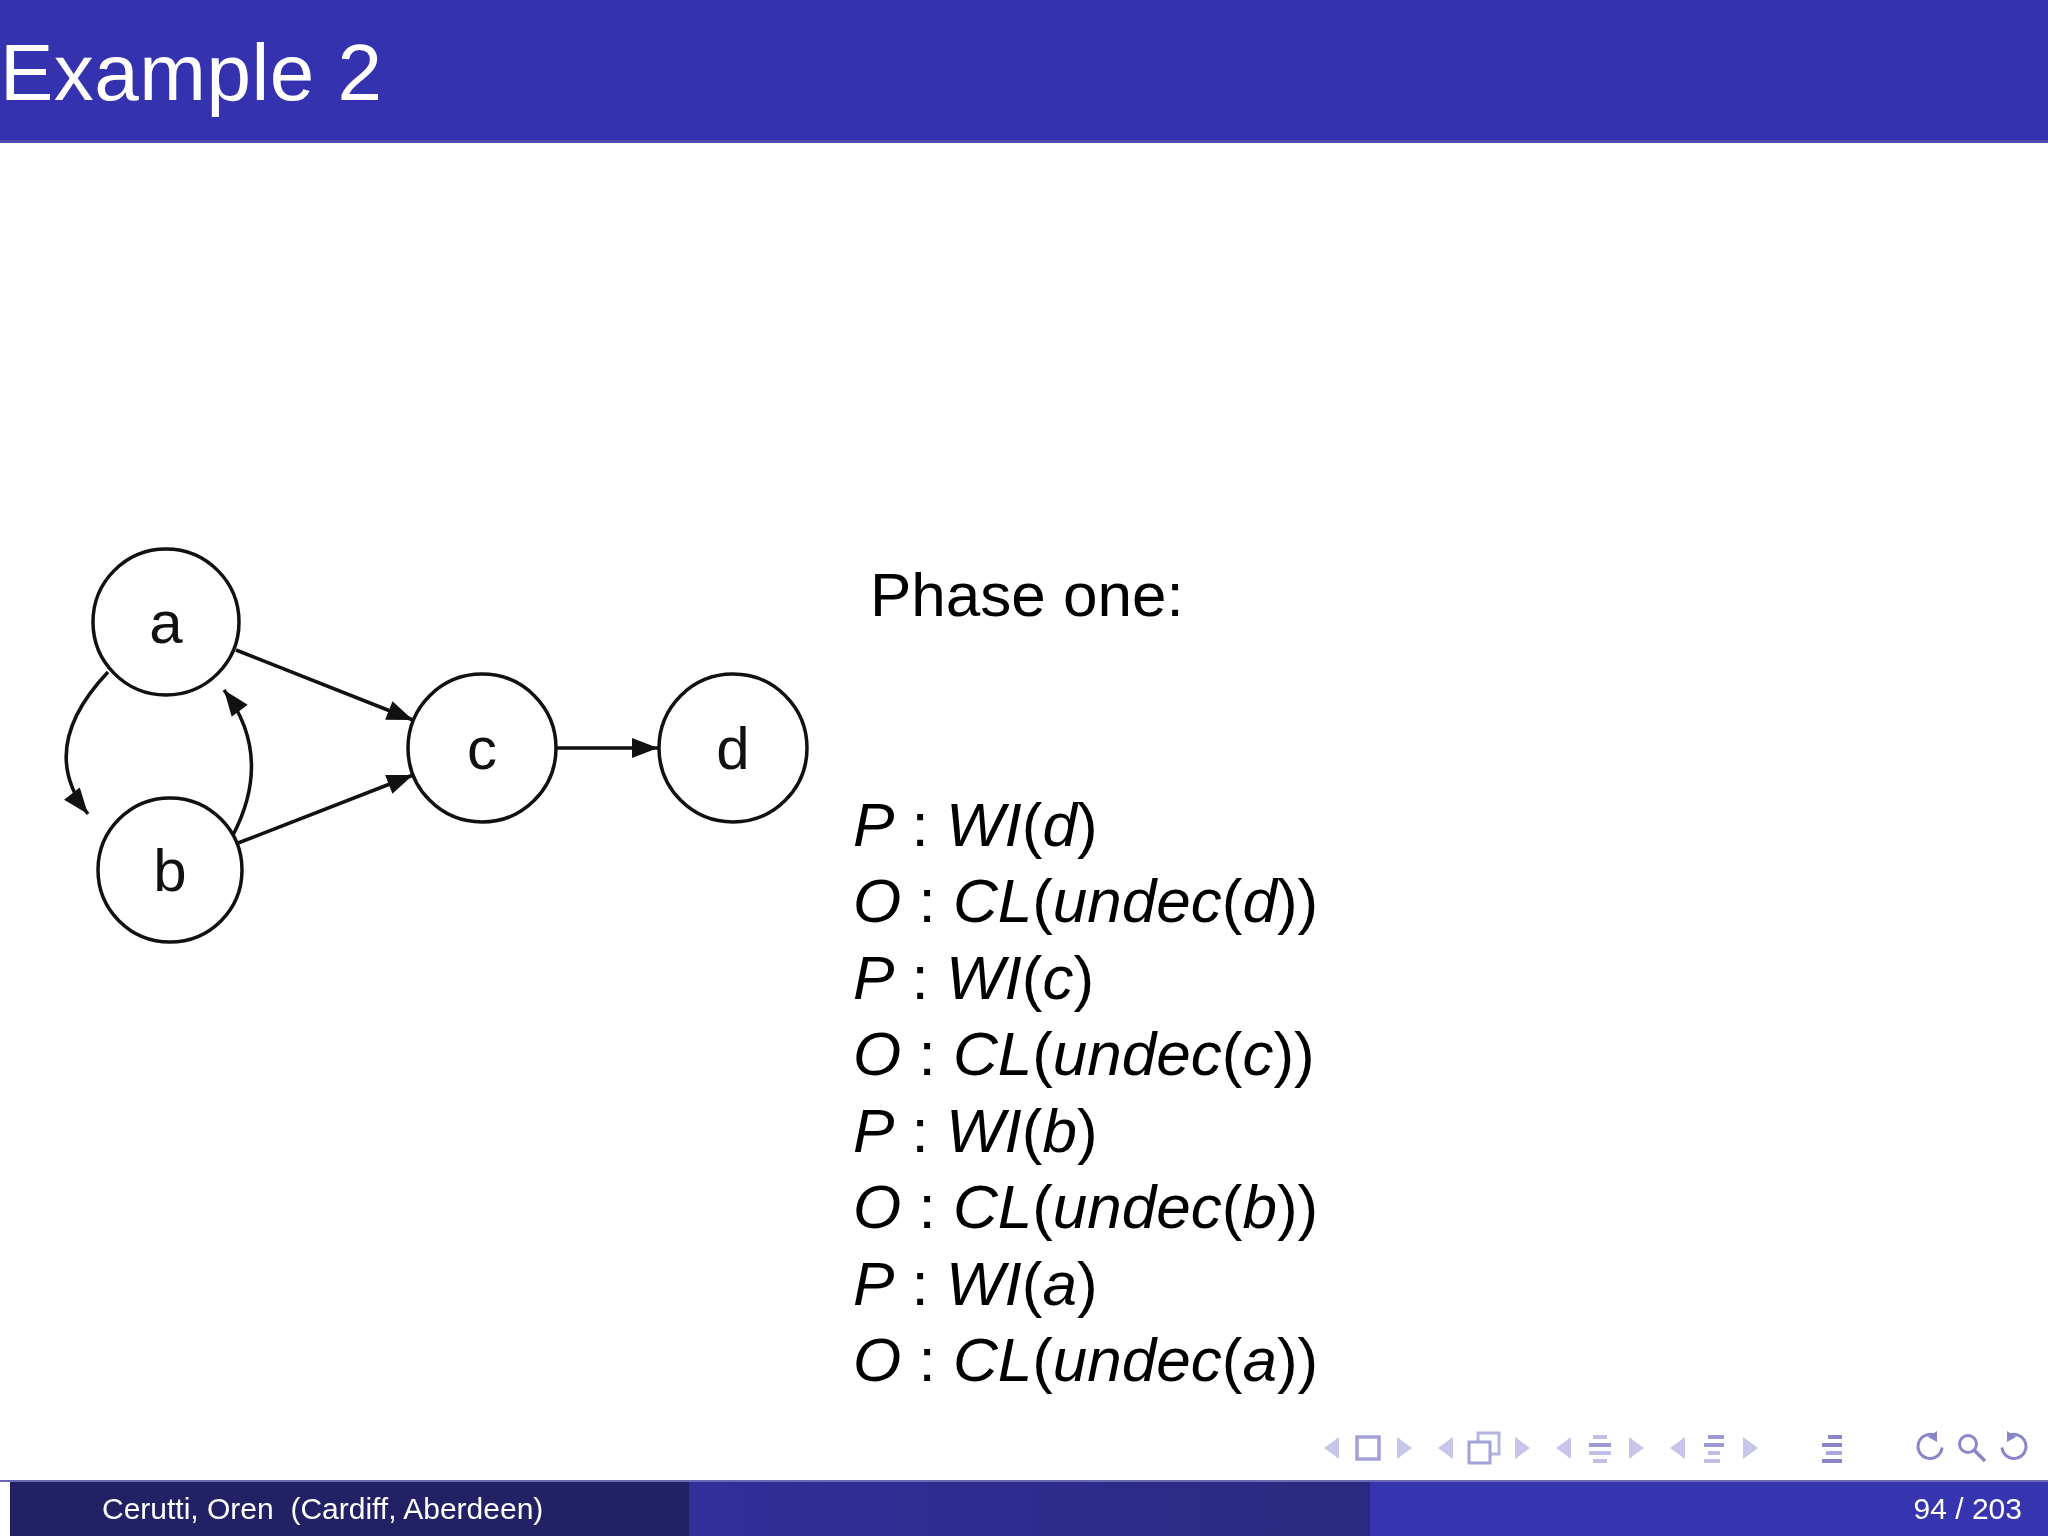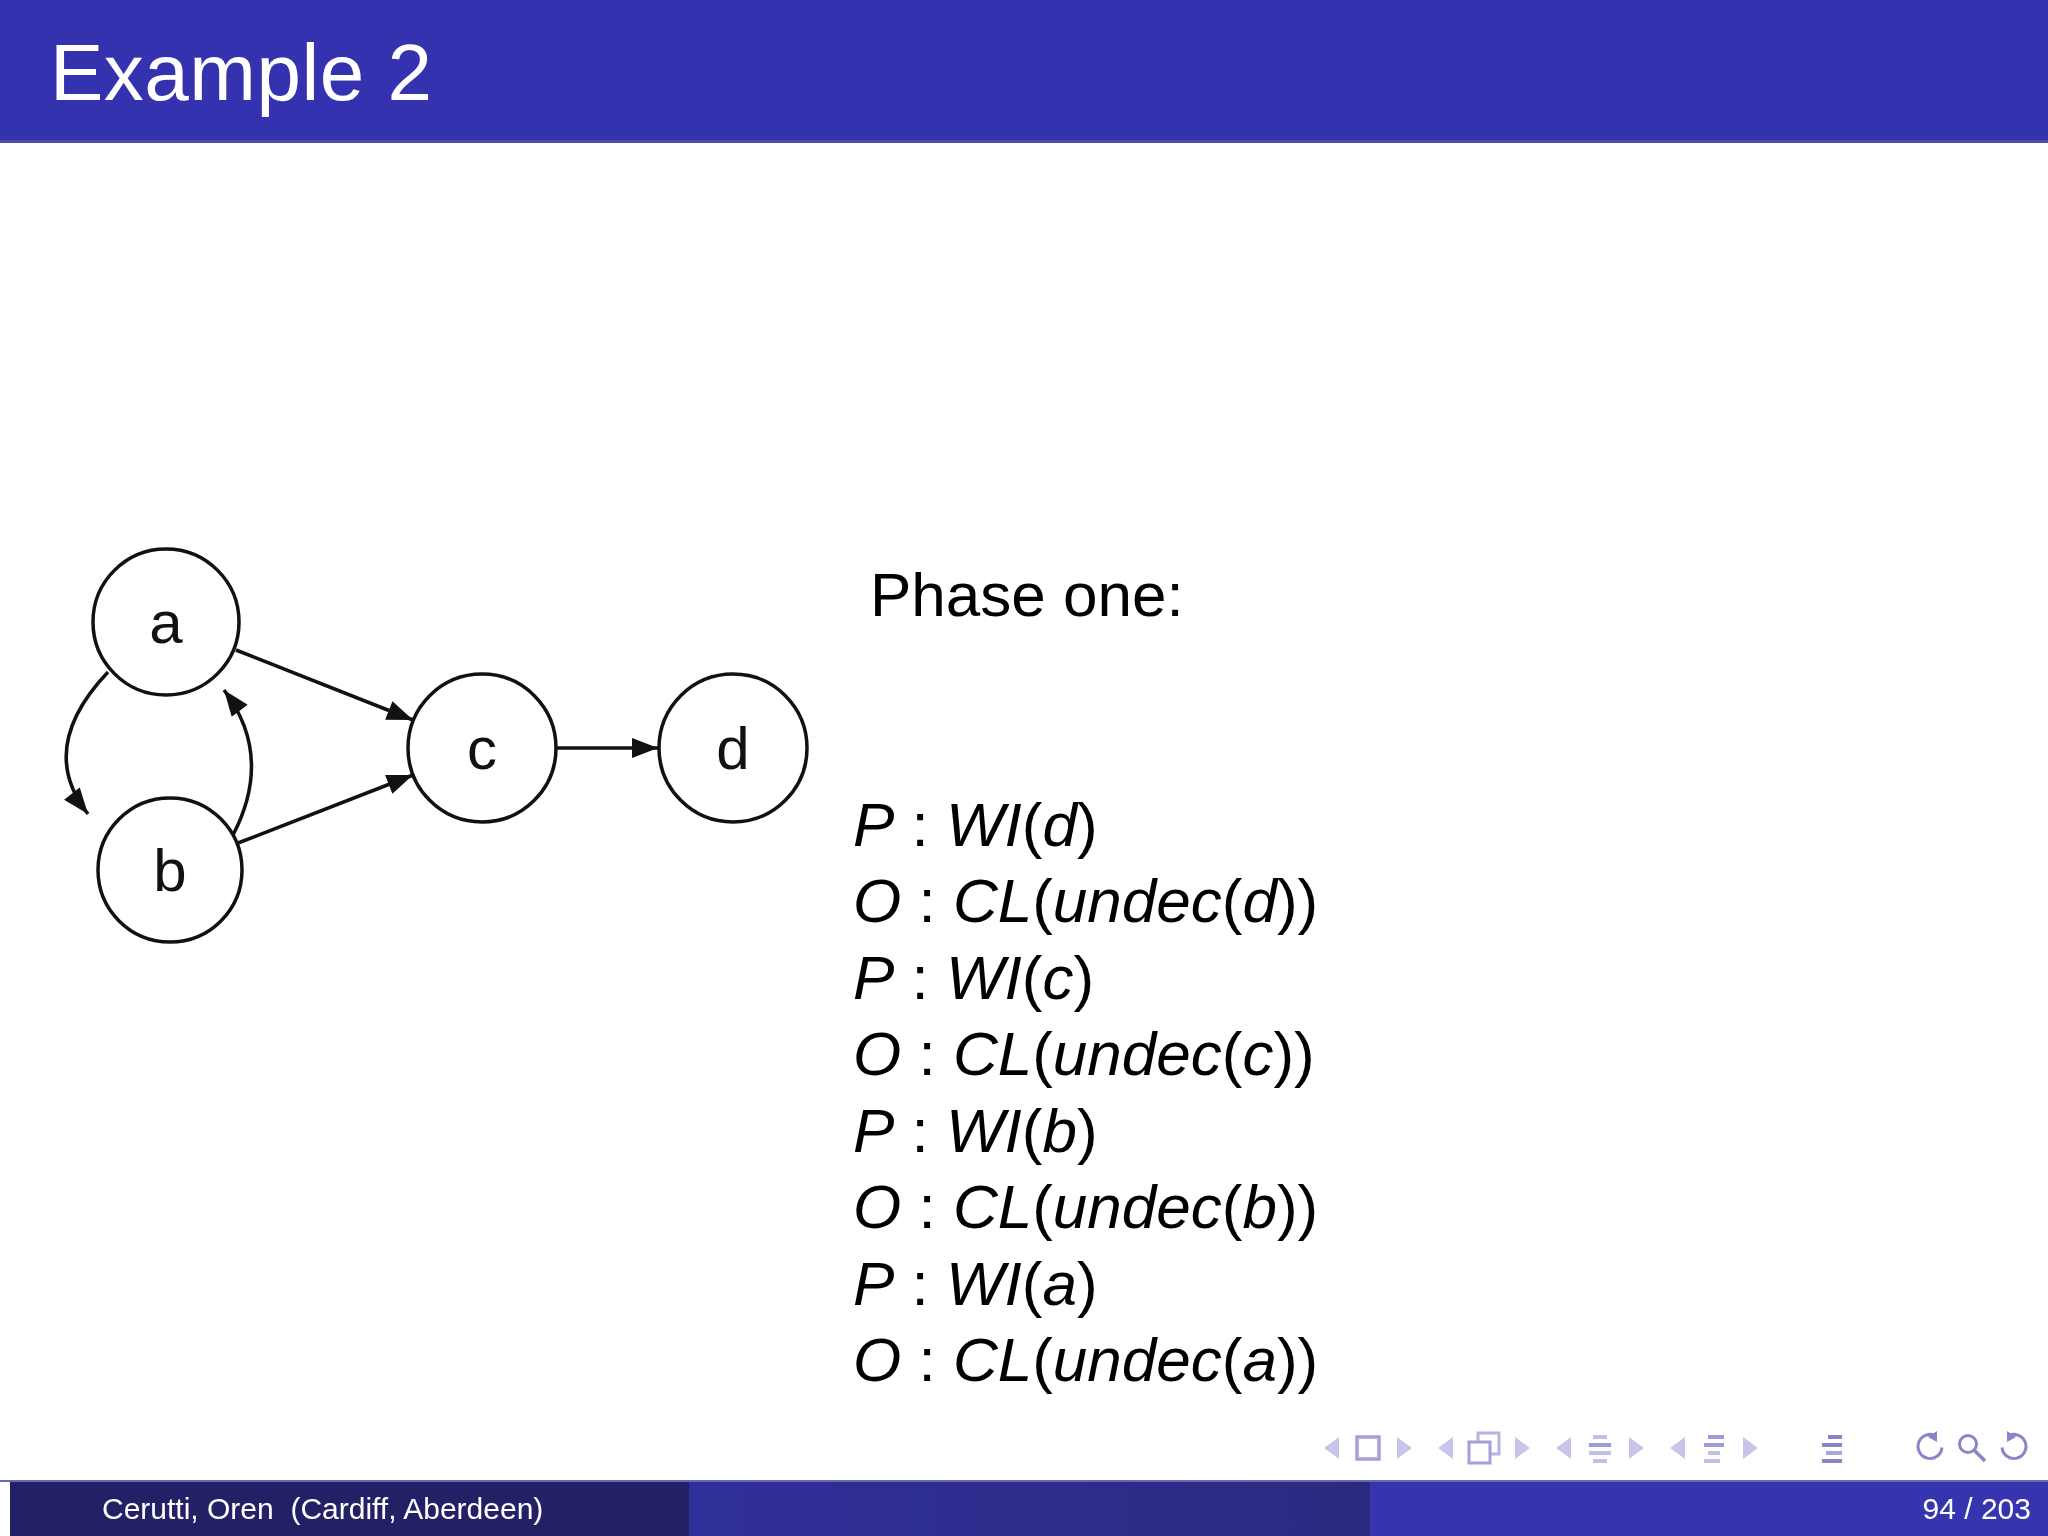--- a/index.html
+++ b/index.html
@@ -7,21 +7,21 @@
     position:relative;width:2048px;height:1536px;background:#ffffff;overflow:hidden;
     font-family:"Liberation Sans","DejaVu Sans",sans-serif;
   }
   
   .frametitle{
     position:absolute;left:0;top:0;width:2048px;height:140px;
     background:#3432ae;border-bottom:3px solid #504da8;
     display:flex;align-items:center;
   }
   .frametitle .title-text{
-    color:#ffffff;font-size:80px;line-height:1;padding-left:50px;padding-top:6px;
+    color:#ffffff;font-size:80px;line-height:1;padding-top:6px;
     letter-spacing:0.5px;
   }
   
   svg.graph{position:absolute;left:0;top:0;width:2048px;height:1536px;}
   .node-circle{fill:#ffffff;stroke:#111111;stroke-width:3.5px;}
   .edge{stroke:#111111;stroke-width:3.5px;fill:none;}
   .node-label{font-family:"Liberation Sans","DejaVu Sans",sans-serif;font-size:60px;fill:#111111;text-anchor:middle;}
   
   .proof{
     position:absolute;left:853px;top:404px;color:#000000;
@@ -42,21 +42,21 @@
   .tri{width:0;height:0;border-top:11px solid transparent;border-bottom:11px solid transparent;}
   .tri.left{border-right:15px solid #c7c6ea;}
   .tri.right{border-left:15px solid #c7c6ea;}
   .navicon{display:block;}
   
   .footline-rule{position:absolute;left:0;bottom:54px;width:2048px;height:2px;background:#6a68b0;}
   .footline{position:absolute;left:0;bottom:0;width:2048px;height:54px;display:flex;}
   .foot-box{height:54px;display:flex;align-items:center;color:#ffffff;font-size:30px;}
   .foot-author{width:682px;background:#232165;padding-left:92px;box-sizing:border-box;white-space:pre;margin-left:10px;}
   .foot-middle{width:685px;background:linear-gradient(90deg,#312f99,#2a2a80);}
-  .foot-page{width:681px;background:#3634ae;justify-content:flex-end;padding-right:17px;box-sizing:border-box;}
+  .foot-page{width:681px;background:#3634ae;justify-content:flex-end;padding-right:26px;box-sizing:border-box;}
 </style>
 </head>
 <body>
 
 <div class="slide">
 
   <div class="frametitle">
     <div class="title-text">Example 2</div>
   </div>
 

